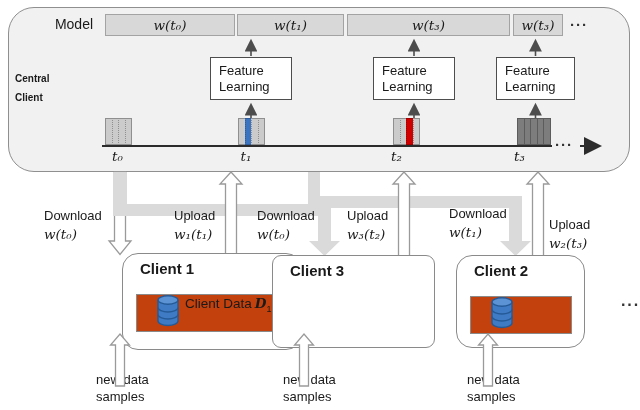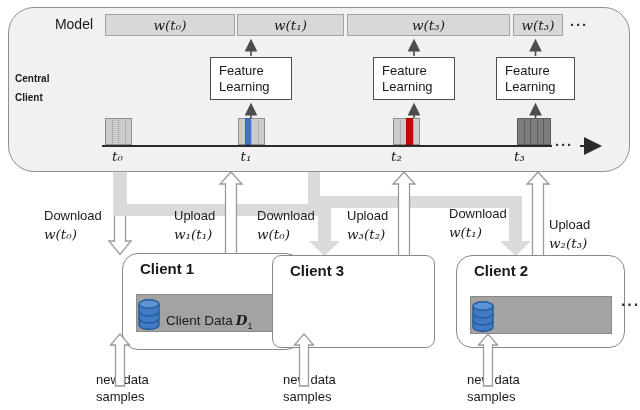--- a/index.html
+++ b/index.html
@@ -66,26 +66,26 @@
   .lab-d2{left:449px;top:204px;}
   .lab-u2{left:549px;top:215px;}
 
   
   .client{
     position:absolute;background:#ffffff;border:1.4px solid #8a8a8a;border-radius:16px;
     box-sizing:border-box;
   }
   .c1{left:85px;top:253px;width:180px;height:97px;margin-left:37px;}
   .c3{left:272px;top:255px;width:163px;height:93px;border-radius:9px;}
-  .c2{left:456px;top:255px;width:169px;height:93px;}
+  .c2{left:456px;top:255px;width:129px;height:93px;}
   .client-title{position:absolute;left:17px;top:6px;font-size:15px;font-weight:bold;}
   .client-data-box{
     position:absolute;left:13px;right:12px;top:40px;height:38px;
-    background:#a3a3a3;border:1px solid #8a8a8a;box-sizing:border-box;
-    display:flex;align-items:flex-end;padding-left:0;
+    background:#c2410c;border:1px solid #8a8a8a;box-sizing:border-box;
+    display:flex;align-items:flex-start;padding-left:19px;
   }
   .cd-label{font-size:13.5px;margin-left:5px;white-space:nowrap;}
   .dsym{font-family:"DejaVu Serif","DejaVu Sans",serif;font-style:italic;font-weight:bold;margin-left:3px;}
   .dsub{font-size:9px;}
   .db-icon{display:inline-block;width:24px;height:32px;flex:0 0 24px;}
 
   .new-data-label{position:absolute;font-size:13px;line-height:17px;}
   .nd1{left:96px;top:371px;} .nd3{left:283px;top:371px;} .nd2{left:467px;top:371px;}
 
   svg.layer{position:absolute;left:0;top:0;pointer-events:none;}

